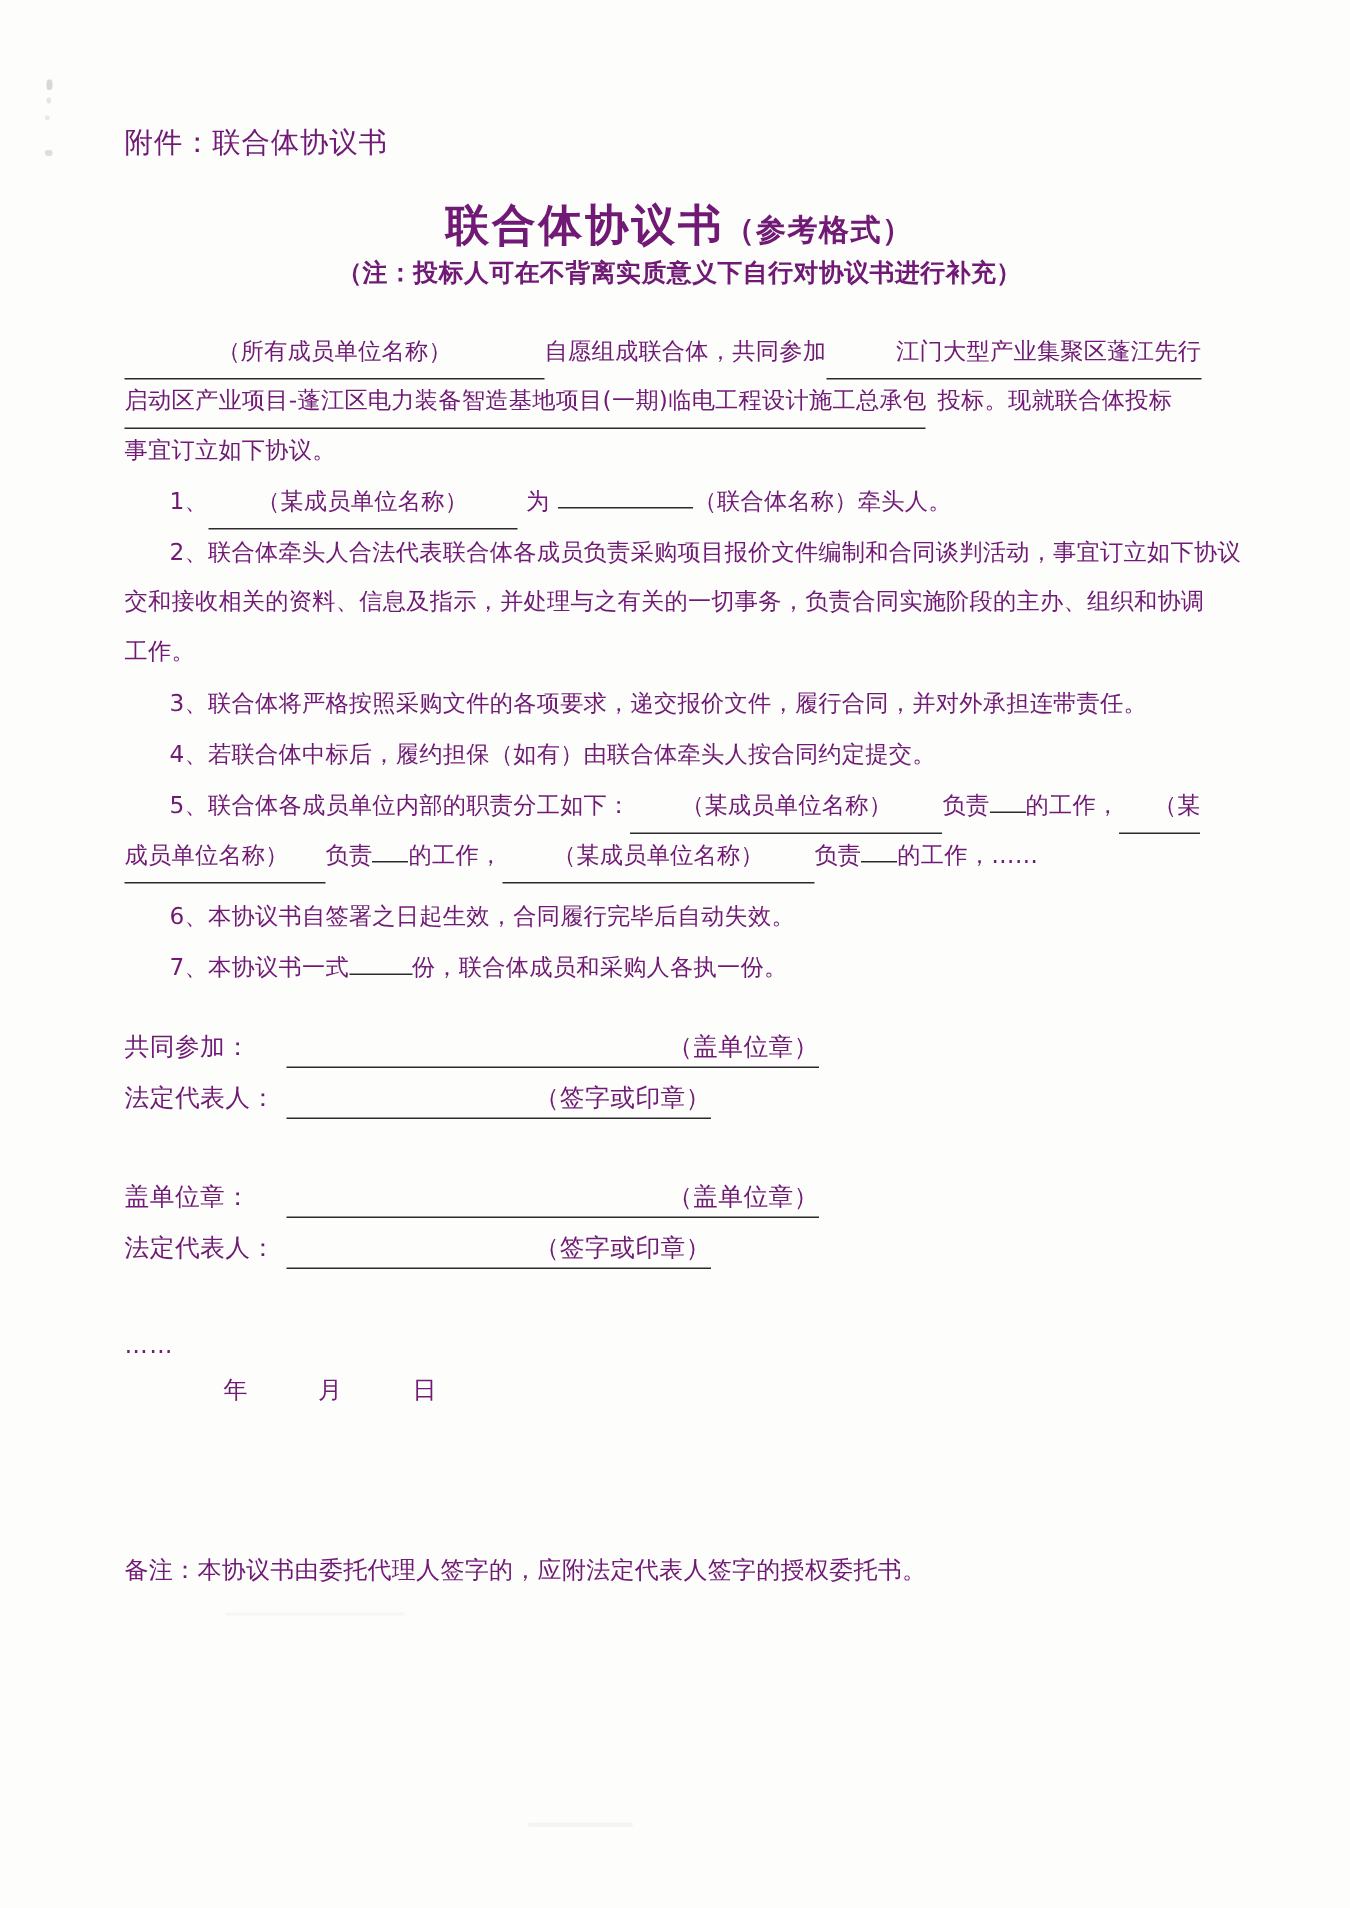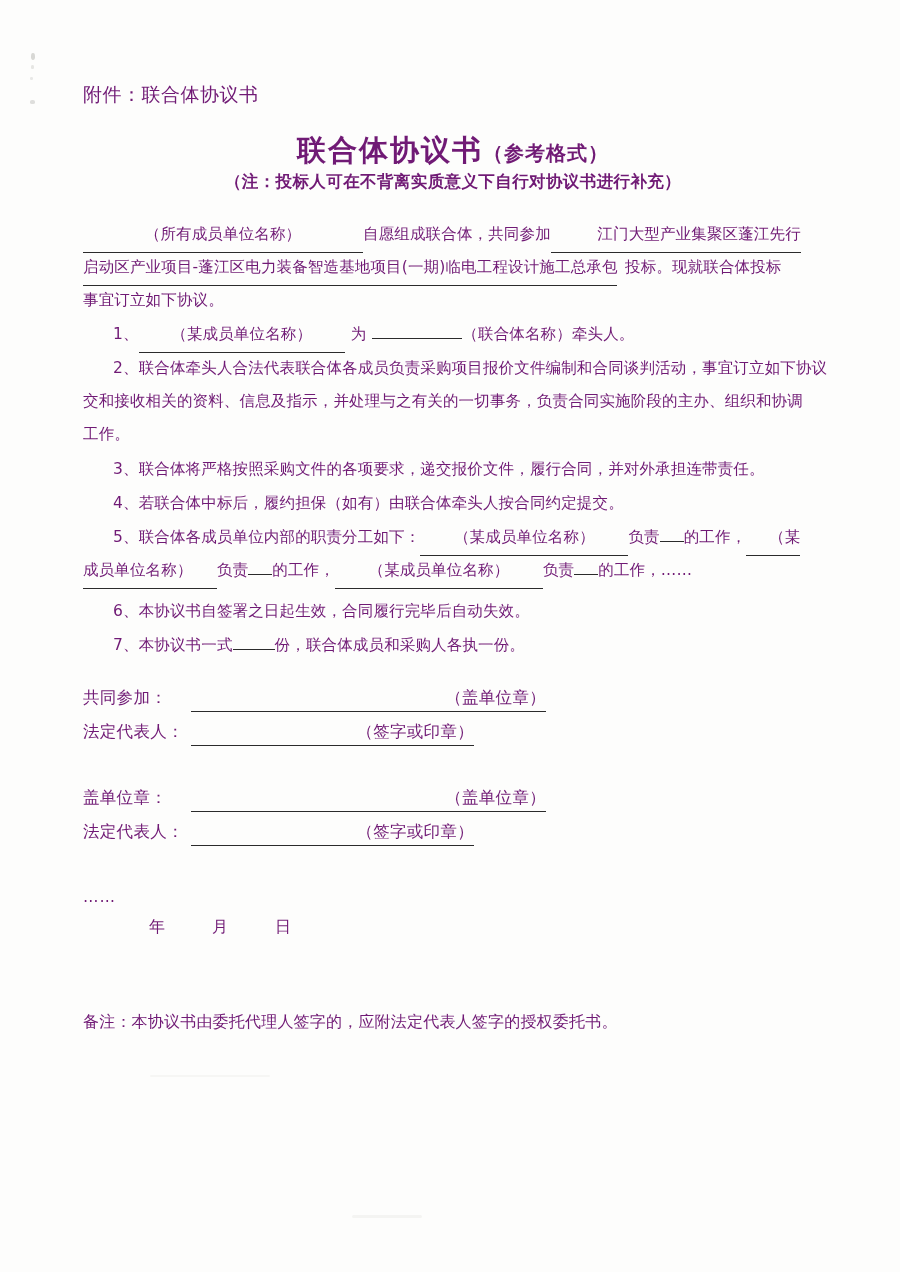--- a/index.html
+++ b/index.html
@@ -217,16 +217,16 @@
     <div class="sig-row" style="top:821px;">
       <span class="sig-label">法定代表人：</span><span class="sig-line" style="width:283px;"><span>（签字或印章）</span></span>
     </div>
 
     <div class="dots" style="top:888px;">……</div>
 
     <div class="date-row" style="left:66px; top:917px;">
       <span>年</span><span>月</span><span>日</span>
     </div>
 
-    <div class="remark" style="top:1012px;">备注：本协议书由委托代理人签字的，应附法定代表人签字的授权委托书。</div>
+    <div class="remark" style="top:1037px;">备注：本协议书由委托代理人签字的，应附法定代表人签字的授权委托书。</div>
 
   </div>
 </div>
 
 </body></html>

